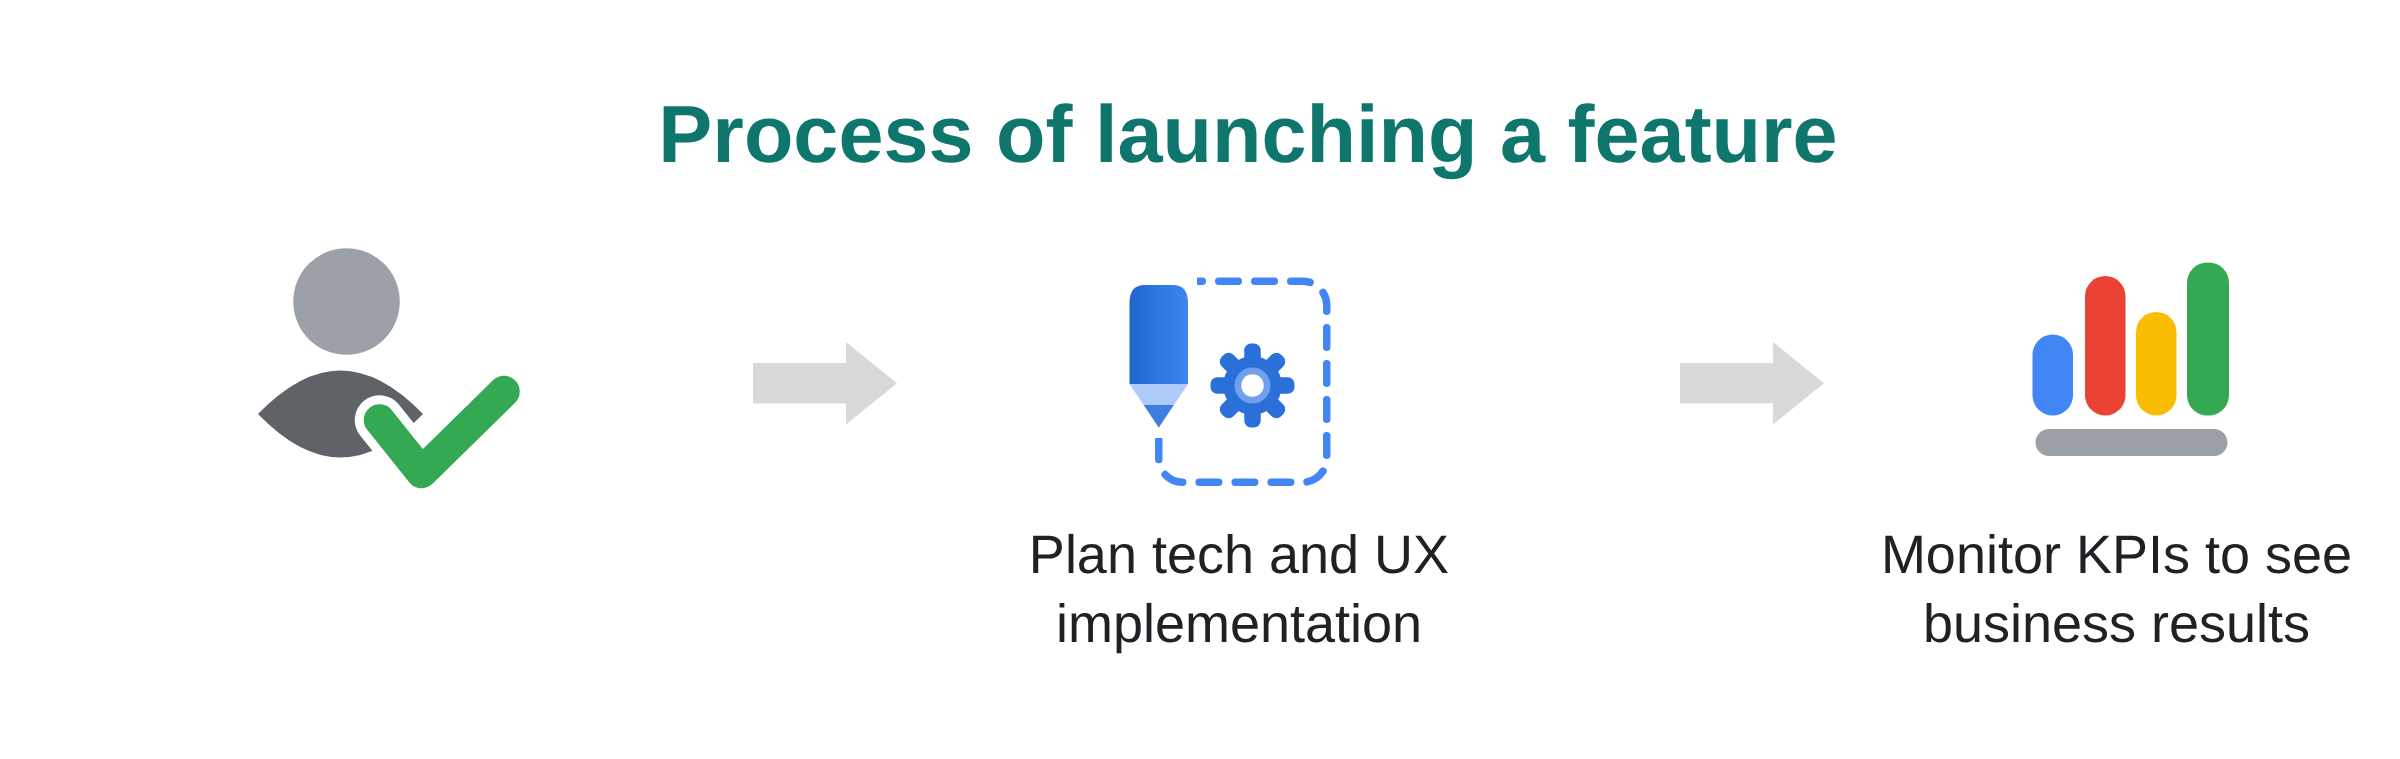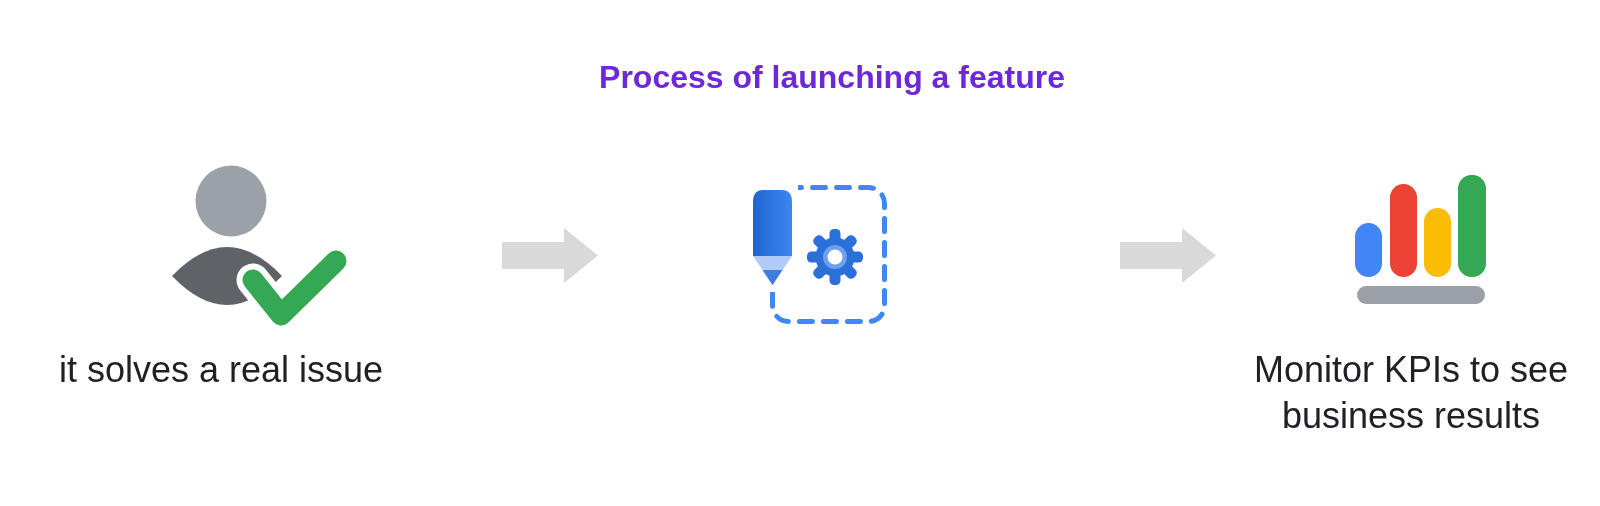--- a/index.html
+++ b/index.html
@@ -10,24 +10,24 @@
     background: #ffffff;
     overflow: hidden;
     font-family: "Liberation Sans", sans-serif;
   }
   .page-title {
     position: absolute;
     top: 58px;
     left: 64px;
     width: 1536px;
     text-align: center;
-    font-size: 32px;
+    font-size: 54px;
     line-height: 1.2;
     font-weight: 700;
-    color: #6d28d9;
+    color: #0f766e;
     letter-spacing: 0px;
   }
   .icon-abs { position: absolute; }
   .icon-person    { left: 170px;  top: 158px; }
   .icon-plan      { left: 745px;  top: 180px; }
   .icon-chart     { left: 1350px; top: 170px; }
   .arrow-1        { left: 502px;  top: 228px; }
   .arrow-2        { left: 1120px; top: 228px; }
   .caption {
     position: absolute;
@@ -98,22 +98,23 @@
 
   <svg class="icon-abs icon-chart" width="142" height="136" viewBox="0 0 142 136">
     <rect x="5" y="53" width="27" height="54" rx="13.5" fill="#4285F4"></rect>
     <rect x="40" y="14" width="27" height="93" rx="13.5" fill="#EA4335"></rect>
     <rect x="74" y="38" width="27" height="69" rx="13.5" fill="#FBBC04"></rect>
     <rect x="108" y="5" width="28" height="102" rx="13.5" fill="#34A853"></rect>
     <rect x="7" y="116" width="128" height="18" rx="9" fill="#9AA0A6"></rect>
   </svg>
 
   <div class="caption caption-1">
-    <div>it solves a real issue</div>
   </div>
   <div class="caption caption-2">
+    <div>Plan tech and UX</div>
+    <div>implementation</div>
   </div>
   <div class="caption caption-3">
     <div>Monitor KPIs to see</div>
     <div>business results</div>
   </div>
 
 </div>
 
 </body></html>

